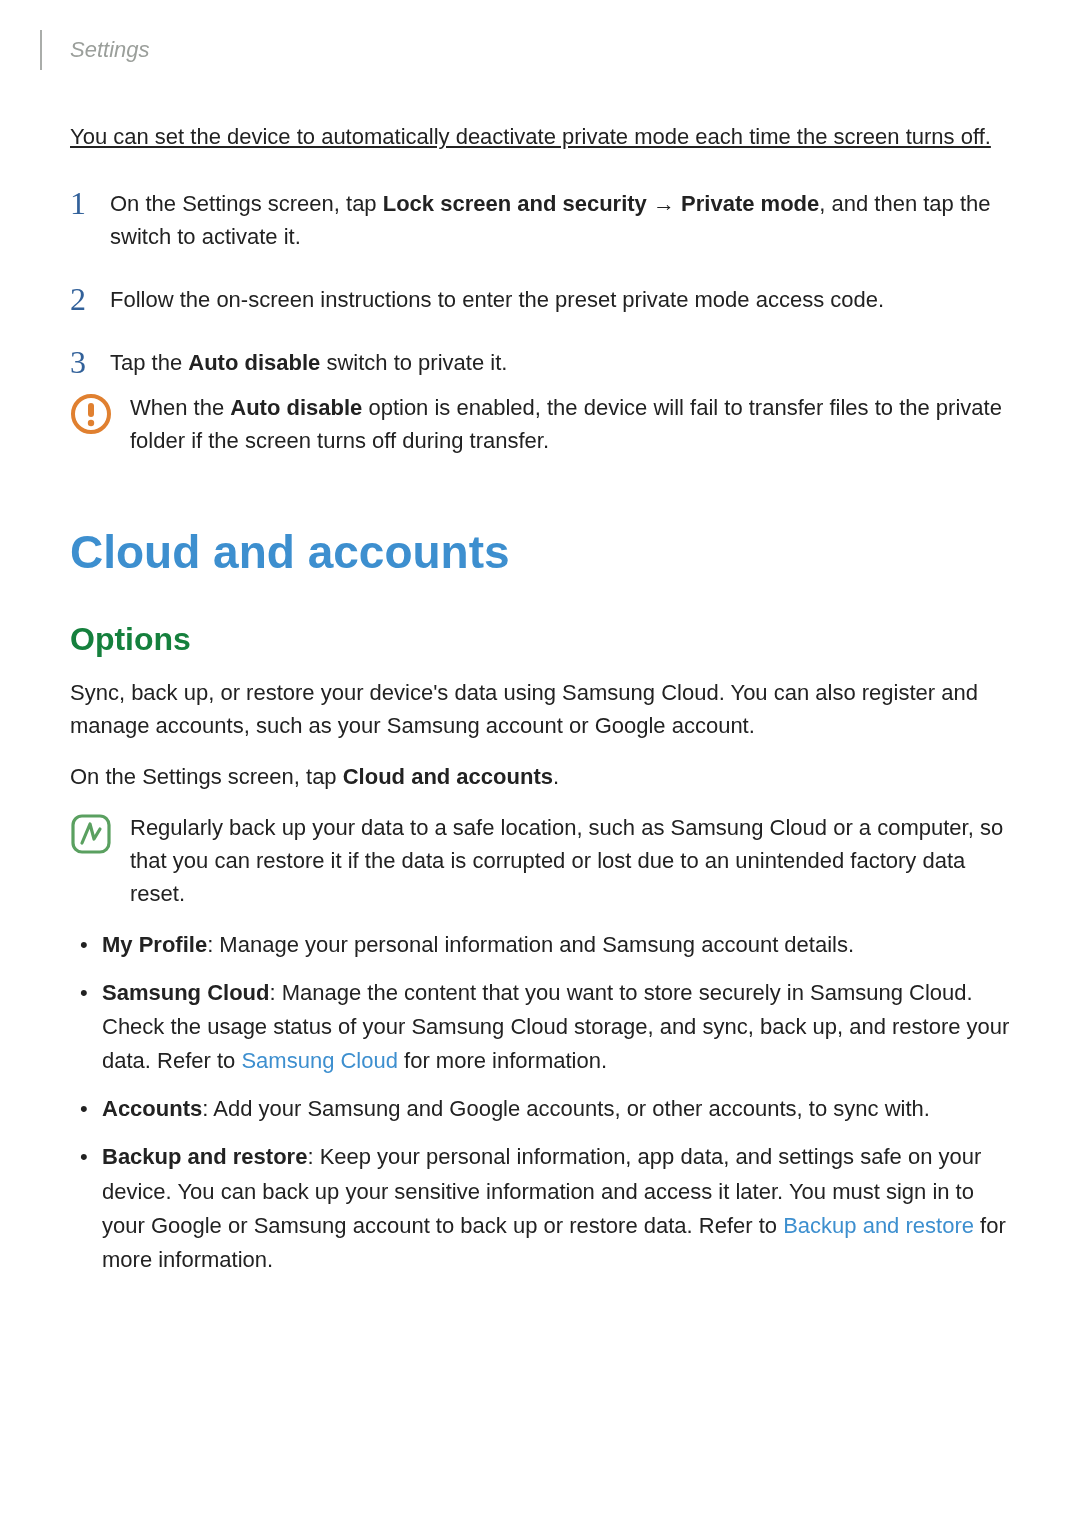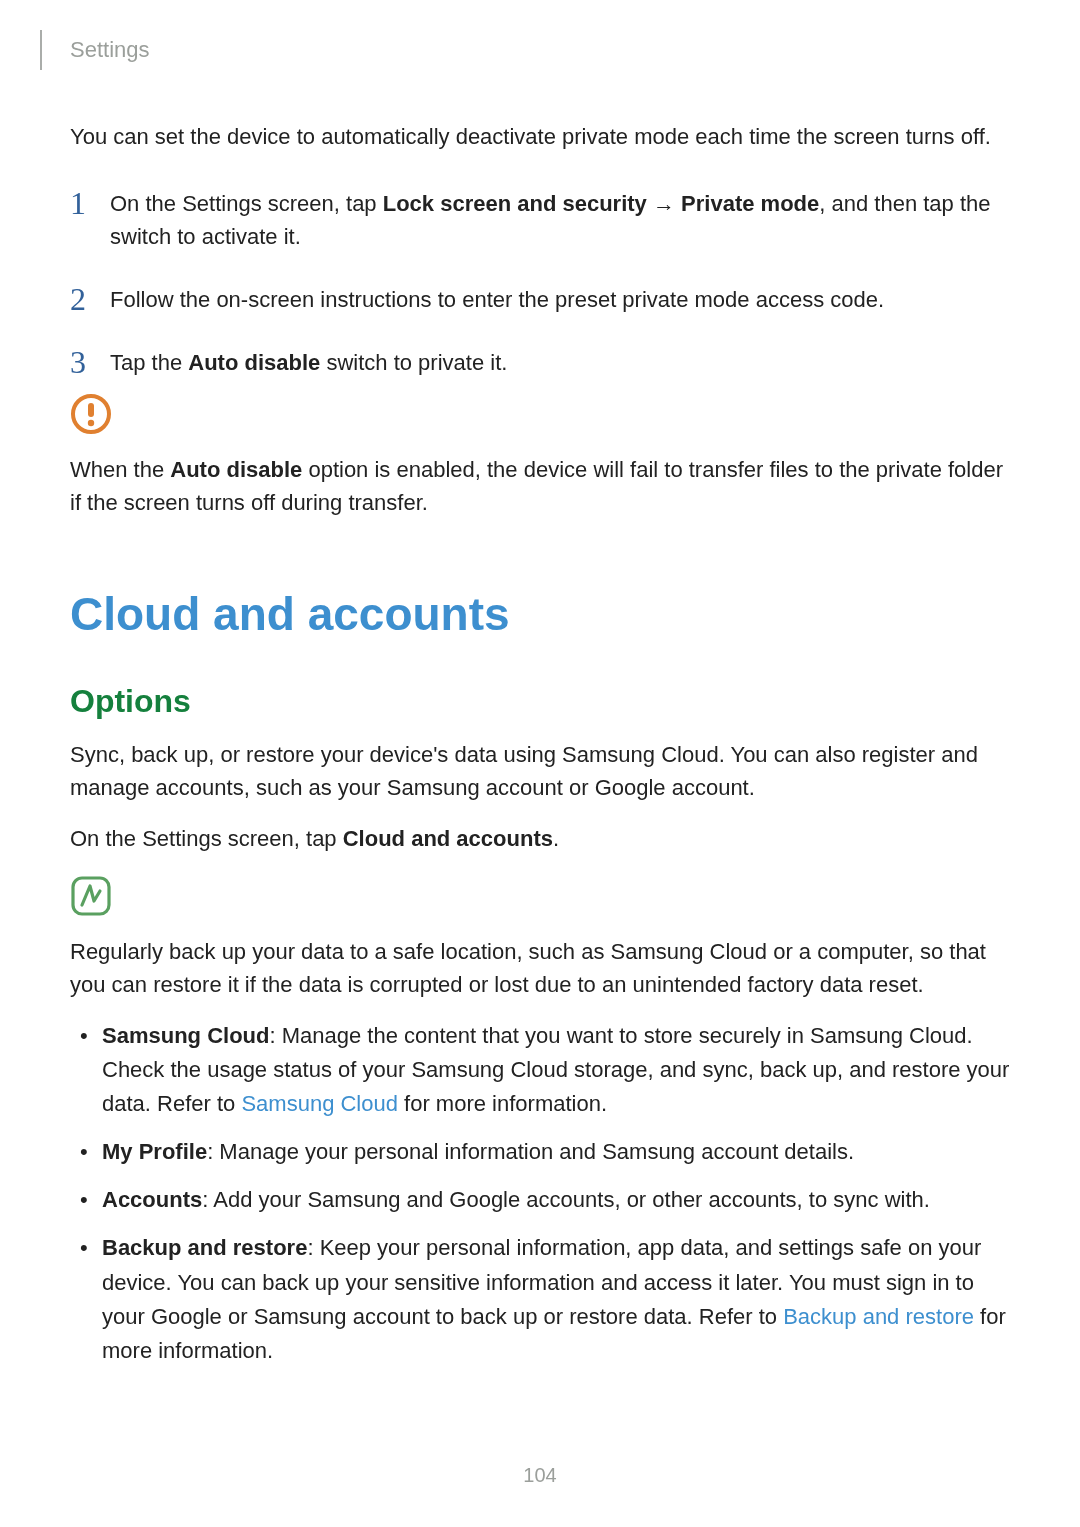--- a/index.html
+++ b/index.html
@@ -24,32 +24,34 @@
     .crumb-bar {
       width: 2px;
       height: 40px;
       background: #aaadaa;
       margin-left: -30px;
       margin-right: 28px;
     }
     .crumb-label {
       color: #9b9f9b;
       font-size: 22px;
+      font-style: italic;
     }
     .h3 {
       font-size: 28px;
       font-weight: 700;
       color: #222;
       margin: 0 0 18px 0;
     }
     .para {
       font-size: 22px;
       line-height: 1.5;
       color: #222;
       margin: 0 0 32px 0;
+      text-decoration: underline;
     }
     .step {
       display: flex;
       align-items: flex-start;
       margin-bottom: 28px;
     }
     .step-num {
       width: 40px;
       font-size: 32px;
       color: #32619a;
@@ -66,21 +68,20 @@
       padding-top: 2px;
     }
     .step-body .bold { font-weight: 700; }
     .arrow { font-size: 22px; }
     .callout {
       display: flex;
       align-items: flex-start;
       gap: 18px;
       margin-top: 6px;
       margin-bottom: 6px;
-      flex-direction: column;
     }
     .callout-icon {
       flex: 0 0 42px;
       width: 42px;
       height: 42px;
       margin-top: 2px;
     }
     .callout-body {
       flex: 1;
       font-size: 22px;
@@ -196,27 +197,26 @@
       <svg viewBox="0 0 42 42" width="42" height="42">
         <rect x="3" y="3" width="36" height="36" rx="9" fill="none" stroke="#5aa060" stroke-width="3.2"></rect>
         <path d="M12 30 L20 11 L24 26 L30 16" fill="none" stroke="#5aa060" stroke-width="3.2" stroke-linecap="round" stroke-linejoin="round"></path>
       </svg>
     </div>
     <div class="callout-body">Regularly back up your data to a safe location, such as Samsung Cloud or a computer, so that you can restore it if the data is corrupted or lost due to an unintended factory data reset.</div>
   </div>
 
   <ul class="feature-list">
     <li>
+      <span class="bold">My Profile</span><span>: Manage your personal information and Samsung account details.</span>
+    </li>
+    <li>
       <span class="bold">Samsung Cloud</span><span>: Manage the content that you want to store securely in Samsung Cloud. Check the usage status of your Samsung Cloud storage, and sync, back up, and restore your data. Refer to </span><span class="link">Samsung Cloud</span><span> for more information.</span>
     </li>
     <li>
-      <span class="bold">My Profile</span><span>: Manage your personal information and Samsung account details.</span>
-    </li>
-    <li>
       <span class="bold">Accounts</span><span>: Add your Samsung and Google accounts, or other accounts, to sync with.</span>
     </li>
     <li>
       <span class="bold">Backup and restore</span><span>: Keep your personal information, app data, and settings safe on your device. You can back up your sensitive information and access it later. You must sign in to your Google or Samsung account to back up or restore data. Refer to </span><span class="link">Backup and restore</span><span> for more information.</span>
     </li>
   </ul>
 
-  <div class="page-footer">104</div>
 </div>
 
 </body></html>

